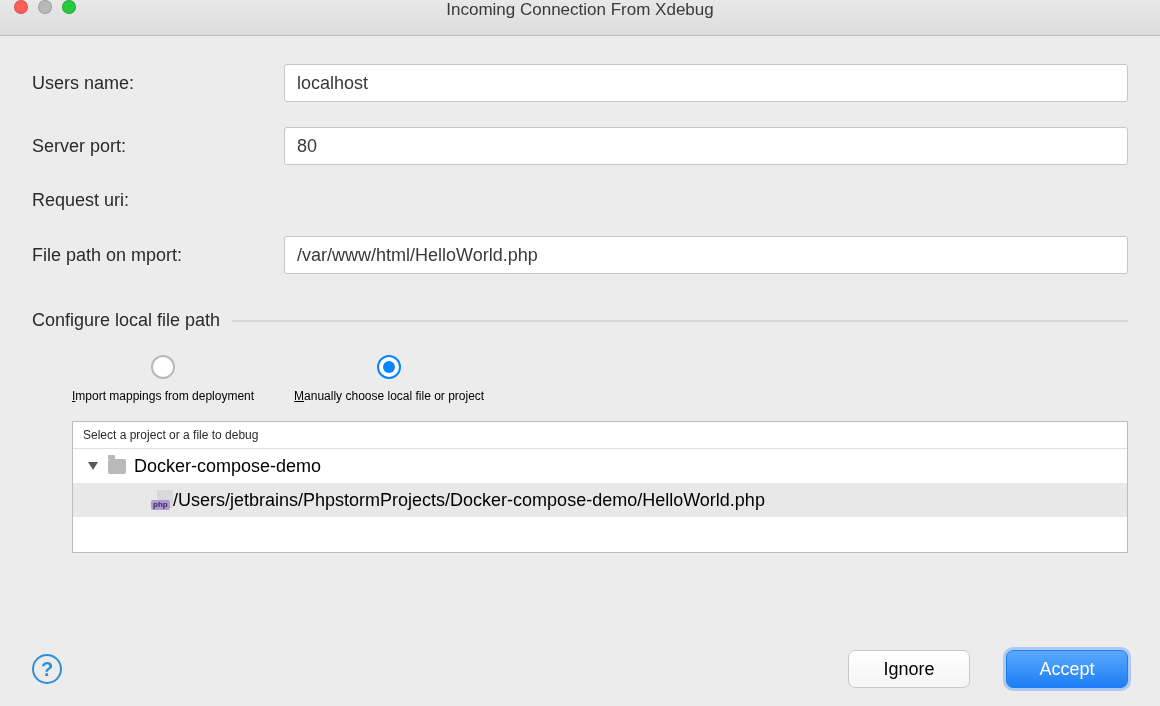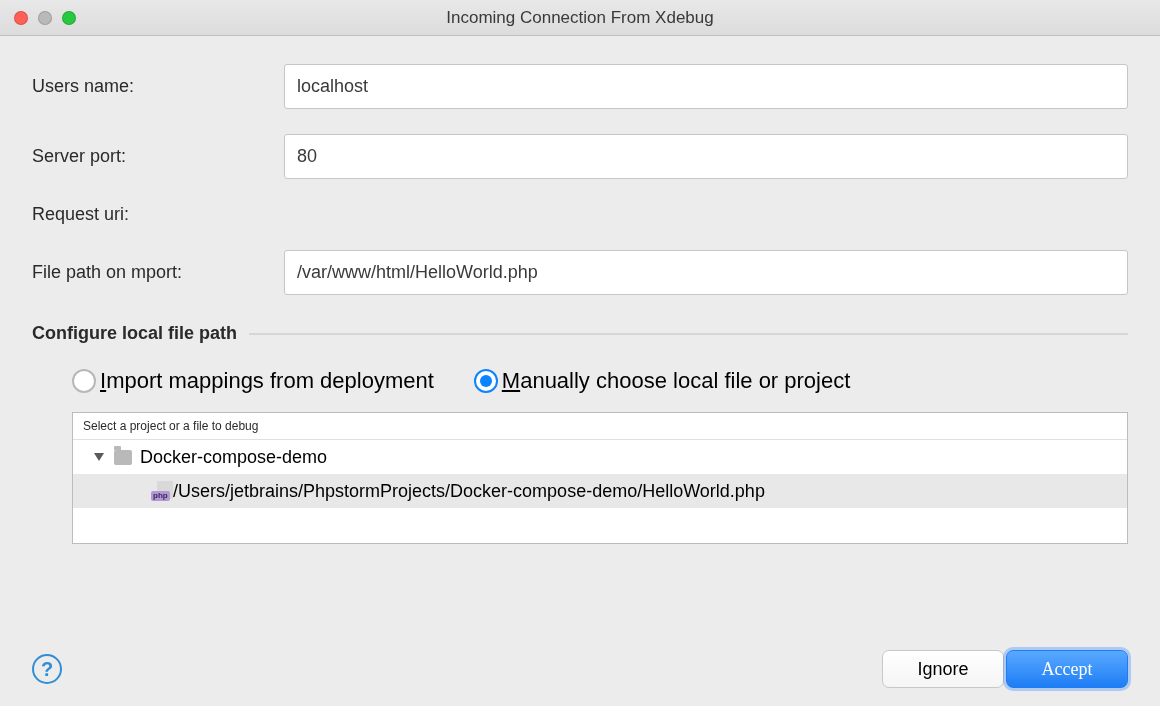--- a/index.html
+++ b/index.html
@@ -8,21 +8,20 @@
       font-size: 17px;
       background: #ececec;
       width: 1160px;
       height: 706px;
       position: relative;
       color: #000;
     }
     .titlebar {
       height: 36px;
       display: flex;
-      align-items: center;
       padding-left: 14px;
       position: relative;
       background: linear-gradient(#e8e8e8, #dcdcdc);
       border-bottom: 1px solid #c0c0c0;
     }
     .traffic-lights { display: flex; gap: 10px; }
     .light { width: 14px; height: 14px; border-radius: 50%; border: 1px solid rgba(0,0,0,0.15); }
     .red { background: #ff5f57; }
     .yellow { background: #b9b9b9; }
     .green { background: #28c940; }
@@ -39,36 +38,35 @@
       align-items: center;
       margin-bottom: 25px;
     }
     .form-label {
       width: 252px;
       font-size: 18px;
       color: #2a2a2a;
     }
     .form-field {
       flex: 1;
-      height: 45px;
+      height: 38px;
       background: #fff;
       border: 1px solid #c6c6c6;
       border-radius: 3px;
       padding: 0 12px;
       display: flex;
       align-items: center;
       font-size: 18px;
       color: #3a3a3a;
     }
     .section-header {
       display: flex;
       align-items: center;
-      margin-top: 28px;
+      margin-top: 36px;
       margin-bottom: 24px;
-      font-weight: bold;
     }
     .section-title {
       font-size: 18px;
       color: #2a2a2a;
       margin-right: 12px;
     }
     .section-divider {
       flex: 1;
       height: 2px;
       background: #d6d6d6;
@@ -76,23 +74,24 @@
     .radios {
       display: flex;
       align-items: center;
       gap: 40px;
       padding-left: 40px;
       margin-bottom: 18px;
     }
     .radio-option {
       display: flex;
       align-items: center;
-      gap: 4px;
-      font-size: 22px;
+      gap: 10px;
+      font-size: 12px;
       cursor: pointer;
+      flex-direction: column;
     }
     .radio-circle {
       width: 24px; height: 24px;
       border: 2px solid #b8b8b8;
       border-radius: 50%;
       background: #fff;
       display: flex;
       align-items: center;
       justify-content: center;
     }
@@ -108,21 +107,21 @@
     .tree-header {
       padding: 6px 10px;
       font-size: 12px;
       color: #2a2a2a;
       border-bottom: 1px solid #e0e0e0;
     }
     .tree-row {
       display: flex;
       align-items: center;
       height: 34px;
-      padding-left: 21px;
+      padding-left: 15px;
       font-size: 18px;
     }
     .tree-row.selected { background: #e8e8e8; }
     .disclosure {
       width: 0; height: 0;
       border-left: 5px solid transparent;
       border-right: 5px solid transparent;
       border-top: 8px solid #5a5a5a;
       margin-right: 10px;
     }
@@ -179,39 +178,38 @@
       border: 2px solid #2f8ed6;
       color: #2f8ed6;
       border-radius: 50%;
       display: flex;
       align-items: center;
       justify-content: center;
       font-size: 20px;
       font-weight: bold;
       cursor: pointer;
     }
-    .footer-buttons { margin-left: auto; display: flex; gap: 2px; }
+    .footer-buttons { margin-left: auto; display: flex; gap: 36px; }
     .btn {
       height: 38px;
       min-width: 122px;
       border-radius: 7px;
       font-size: 18px;
       display: flex;
       align-items: center;
       justify-content: center;
       cursor: pointer;
       border: 1px solid #c8c8c8;
       background: linear-gradient(#ffffff, #f5f5f5);
     }
     .btn-primary {
       background: linear-gradient(#5aa9ff, #1e7df5);
       color: #fff;
       border-color: #1e7df5;
       box-shadow: 0 0 0 3px rgba(60,140,255,0.35);
-      font-family: Liberation Serif, serif;
     }
   </style>
 </head>
 <body>
 
 <div class="titlebar">
   <div class="traffic-lights">
     <div class="light red"></div>
     <div class="light yellow"></div>
     <div class="light green"></div>

